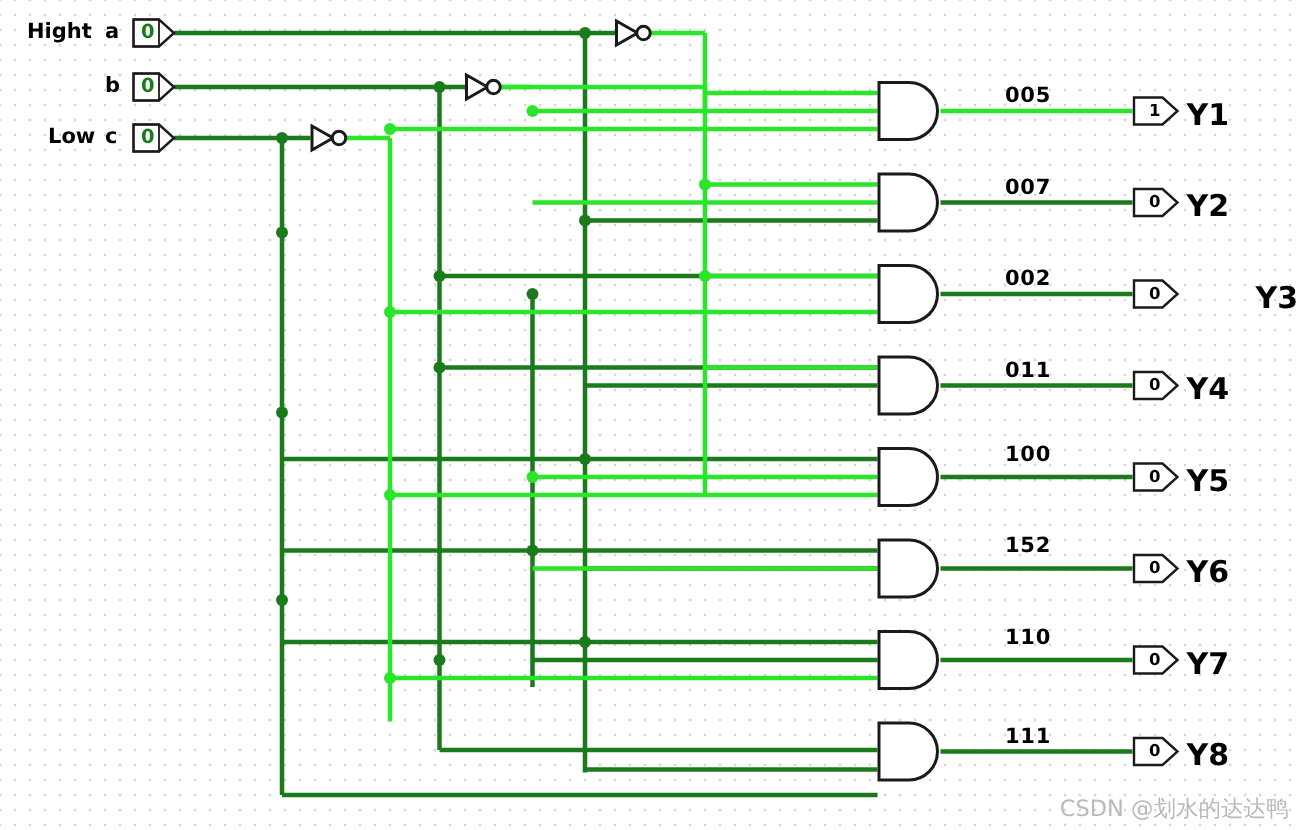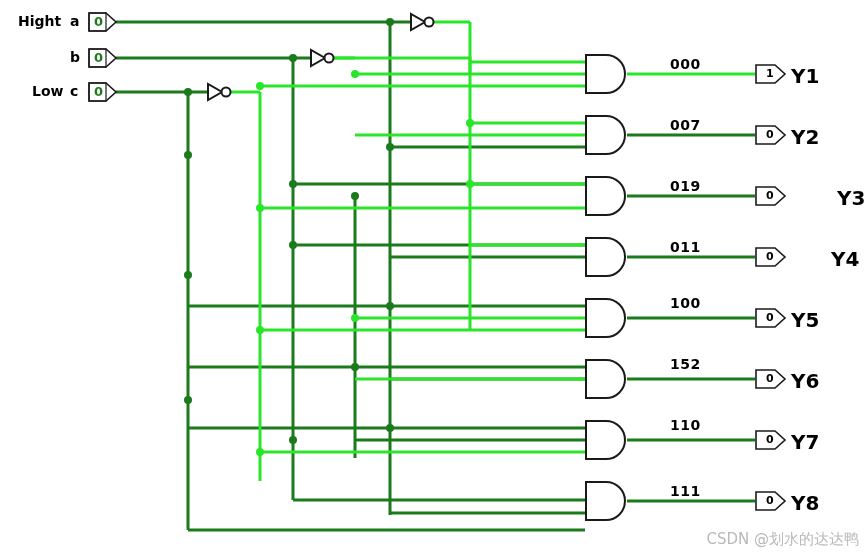--- a/index.html
+++ b/index.html
@@ -199,42 +199,42 @@
   <div class="lbl side" style="left:32px;top:84px;">Low</div>
 
   <div class="lbl pinname" style="left:70px;top:14px;">a</div>
   <div class="lbl pinname" style="left:70px;top:50px;">b</div>
   <div class="lbl pinname" style="left:70px;top:84px;">c</div>
 
   <div class="lbl" style="left:94px;top:15px;font-size:13px;color:#1b7a1b;">0</div>
   <div class="lbl" style="left:94px;top:51px;font-size:13px;color:#1b7a1b;">0</div>
   <div class="lbl" style="left:94px;top:85px;font-size:13px;color:#1b7a1b;">0</div>
 
-  <div class="lbl minterm" style="left:670px;top:57px;">000</div>
+  <div class="lbl minterm" style="left:670px;top:57px;">005</div>
   <div class="lbl minterm" style="left:670px;top:118px;">007</div>
-  <div class="lbl minterm" style="left:670px;top:179px;">019</div>
+  <div class="lbl minterm" style="left:670px;top:179px;">002</div>
   <div class="lbl minterm" style="left:670px;top:240px;">011</div>
   <div class="lbl minterm" style="left:670px;top:296px;">100</div>
   <div class="lbl minterm" style="left:670px;top:357px;">152</div>
   <div class="lbl minterm" style="left:670px;top:418px;">110</div>
   <div class="lbl minterm" style="left:670px;top:484px;">111</div>
 
   <div class="lbl" style="left:766px;top:68px;font-size:11px;">1</div>
   <div class="lbl" style="left:766px;top:129px;font-size:11px;">0</div>
   <div class="lbl" style="left:766px;top:190px;font-size:11px;">0</div>
   <div class="lbl" style="left:766px;top:251px;font-size:11px;">0</div>
   <div class="lbl" style="left:766px;top:312px;font-size:11px;">0</div>
   <div class="lbl" style="left:766px;top:373px;font-size:11px;">0</div>
   <div class="lbl" style="left:766px;top:434px;font-size:11px;">0</div>
   <div class="lbl" style="left:766px;top:495px;font-size:11px;">0</div>
 
   <div class="lbl outname" style="left:791px;top:66px;">Y1</div>
   <div class="lbl outname" style="left:791px;top:127px;">Y2</div>
   <div class="lbl outname" style="left:837px;top:188px;text-align:center;">Y3</div>
-  <div class="lbl outname" style="left:791px;top:249px;margin-left:40px;">Y4</div>
+  <div class="lbl outname" style="left:791px;top:249px;">Y4</div>
   <div class="lbl outname" style="left:791px;top:310px;">Y5</div>
   <div class="lbl outname" style="left:791px;top:371px;">Y6</div>
   <div class="lbl outname" style="left:791px;top:432px;">Y7</div>
   <div class="lbl outname" style="left:791px;top:493px;">Y8</div>
 
   <div class="watermark">CSDN @划水的达达鸭</div>
 
 </div>
 
 </body></html>

